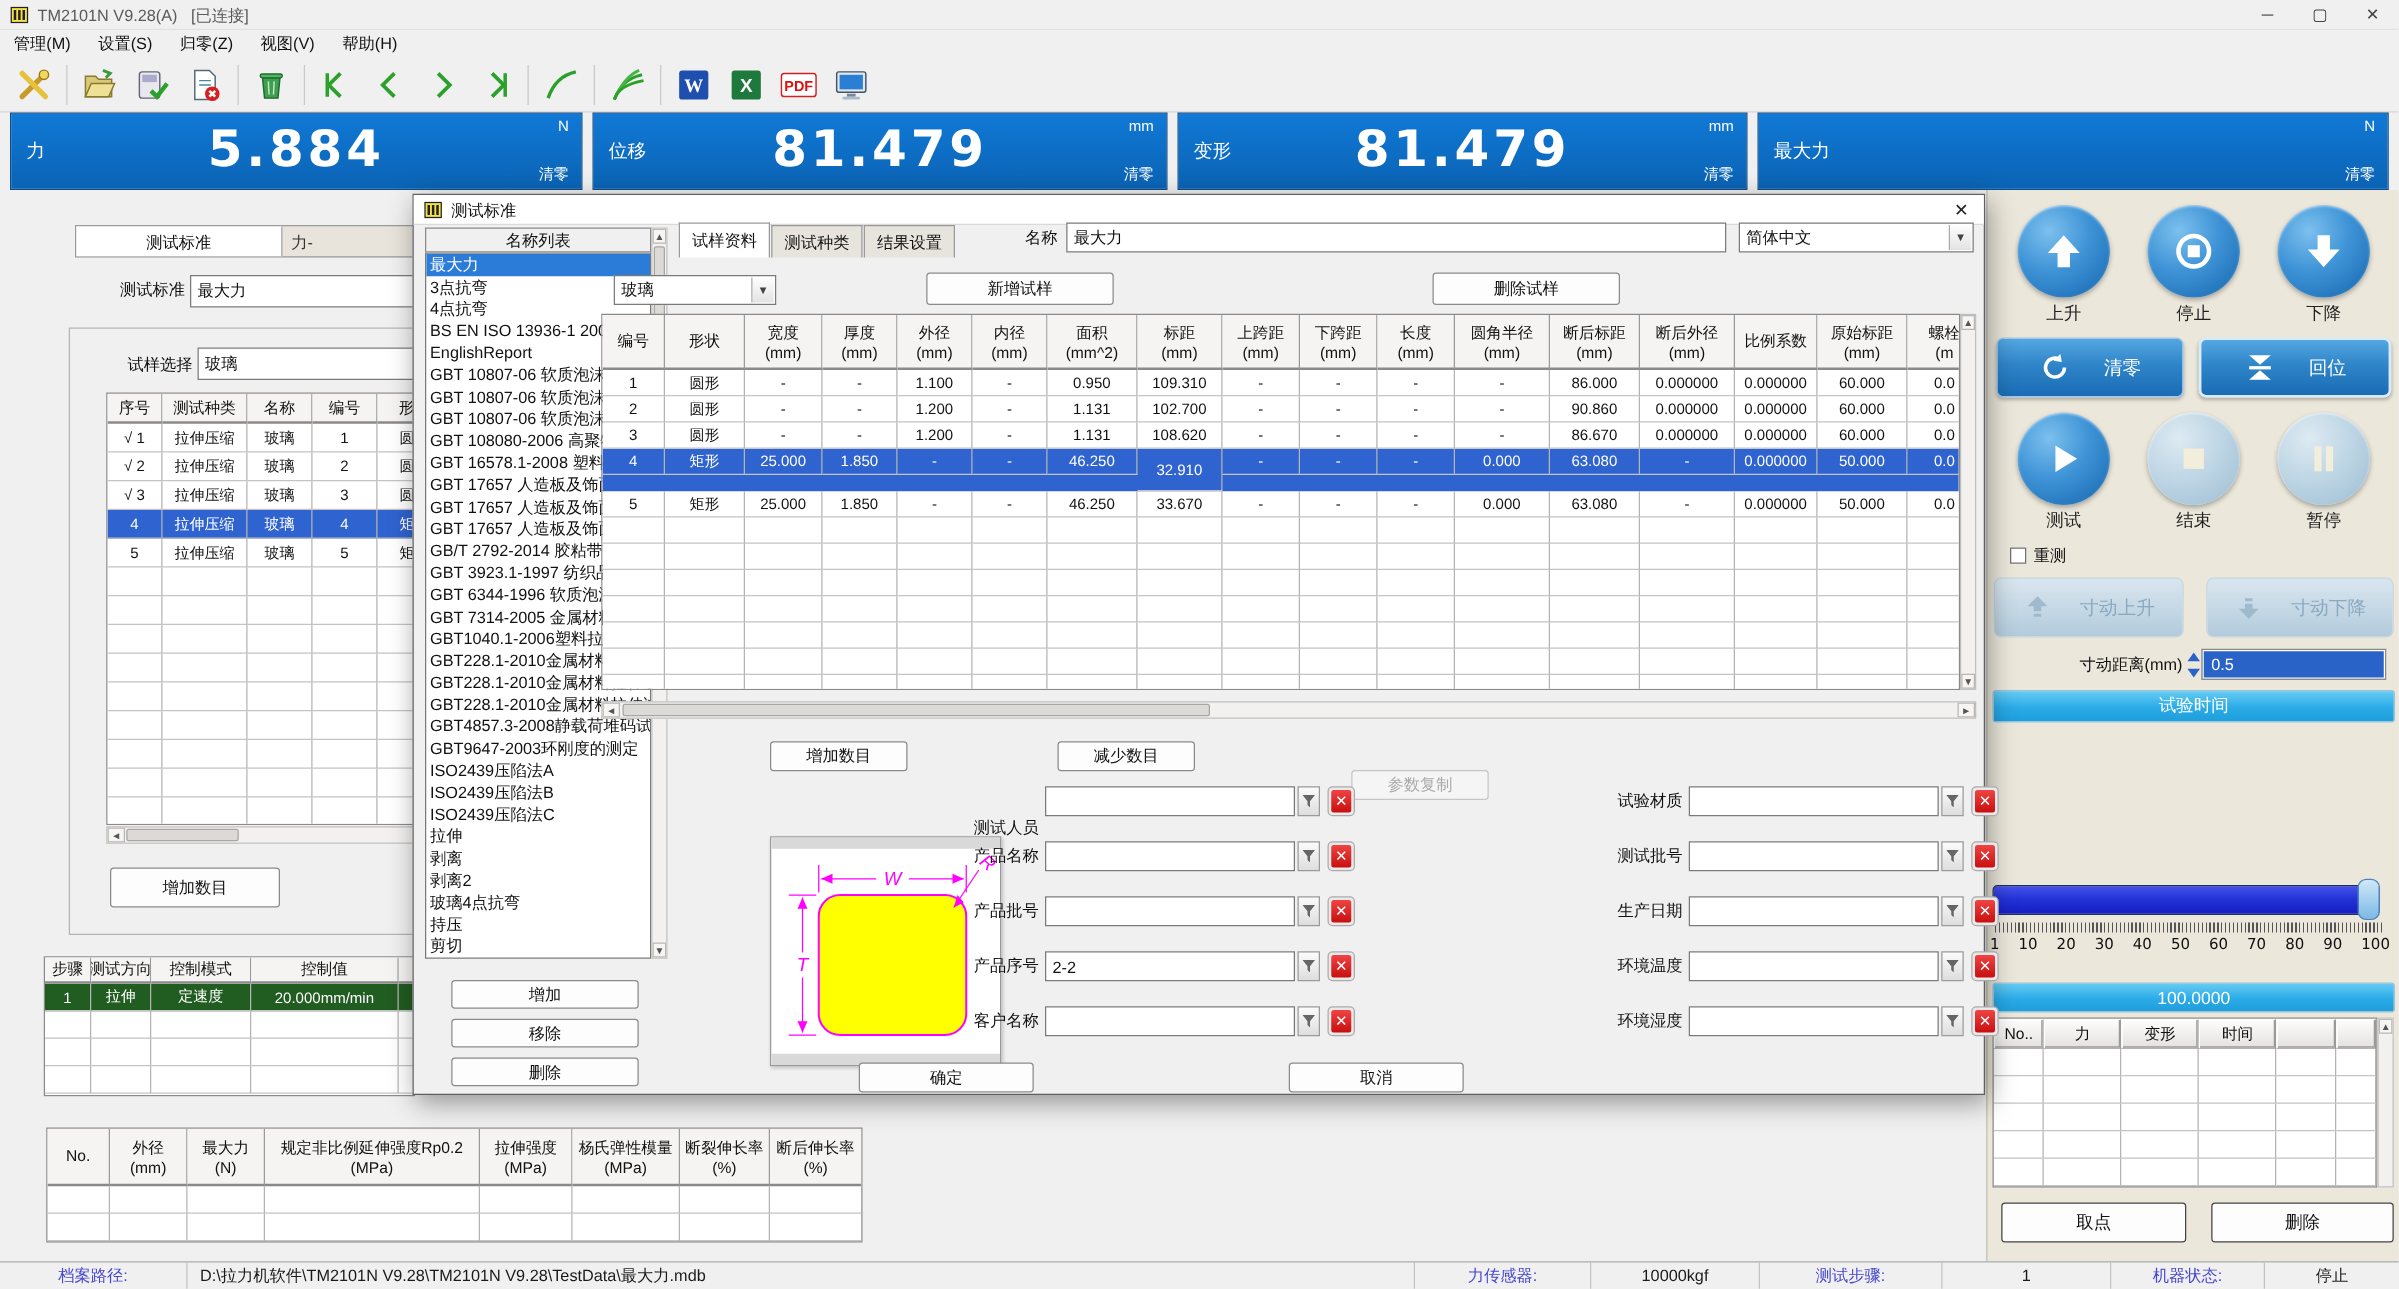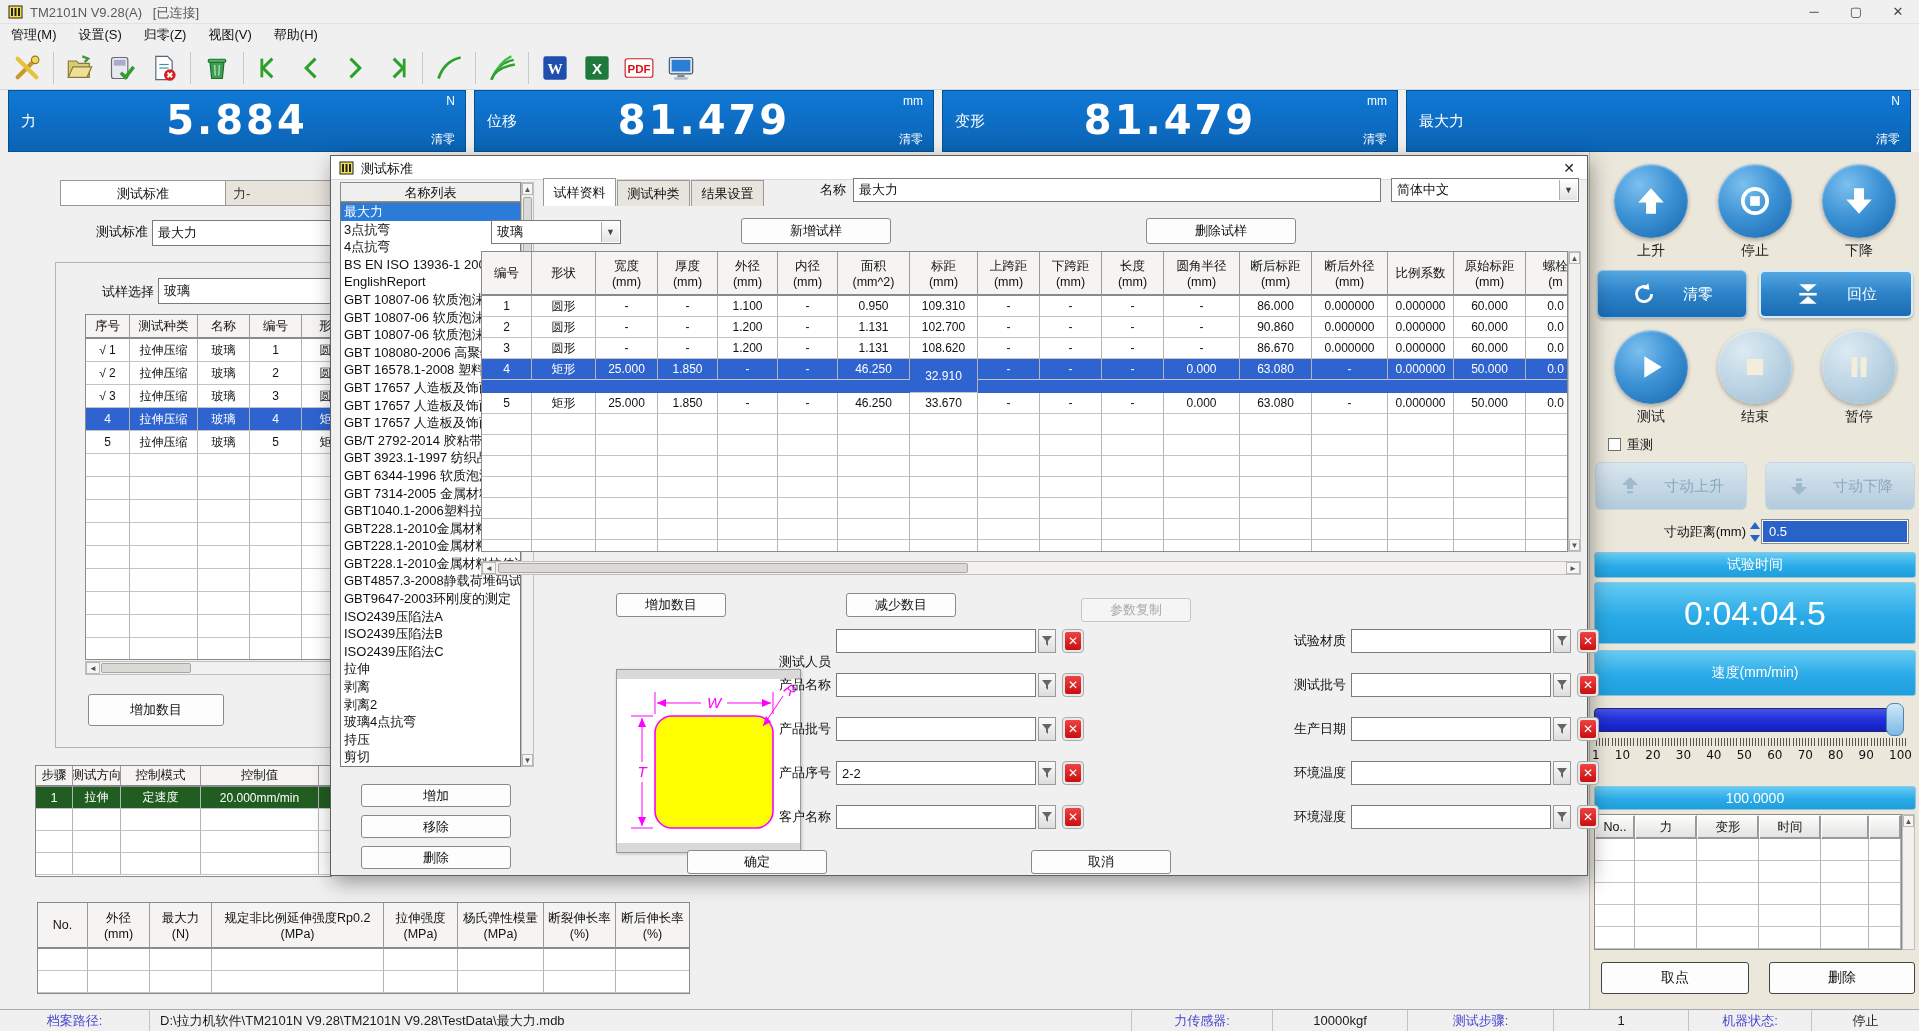--- a/index.html
+++ b/index.html
@@ -908,21 +908,21 @@
     <div class="arr" style="left:0;bottom:0;width:11px;height:12px;">▼</div>
   </div>
   <div class="sb" style="left:150px;top:405px;width:1100px;height:14px;">
     <div class="arr" style="left:0;top:0;width:14px;height:12px;">◄</div>
     <div class="thumb" style="left:16px;top:1px;width:470px;height:10px;"></div>
     <div class="arr" style="right:0;top:0;width:14px;height:12px;">►</div>
   </div>
 
   <div class="btn abs" style="left:285px;top:437px;width:110px;height:24px;">增加数目</div>
   <div class="btn abs" style="left:515px;top:437px;width:110px;height:24px;">减少数目</div>
-  <div class="btn abs disabled" style="left:750px;top:442px;width:110px;height:24px;">参数复制</div>
+  <div class="btn abs disabled" style="left:750px;top:460px;width:110px;height:24px;">参数复制</div>
 
   <div class="abs" style="left:285px;top:513px;width:185px;height:184px;border:1px solid #9a9a9a;background:#fff;box-shadow:1px 1px 3px rgba(0,0,0,.2);">
     <svg width="183" height="182" viewBox="0 0 183 182">
       <rect x="0" y="0" width="183" height="9" fill="#d9d9d9"></rect>
       <rect x="0" y="173" width="183" height="9" fill="#d9d9d9"></rect>
       <rect x="38" y="46" width="118" height="112" rx="17" fill="#ffff00" stroke="#ff00ff" stroke-width="1.6"></rect>
 
       <line x1="38" y1="22" x2="38" y2="44" stroke="#ff00ff"></line>
       <line x1="156" y1="22" x2="156" y2="44" stroke="#ff00ff"></line>
       <line x1="40" y1="33" x2="84" y2="33" stroke="#ff00ff"></line>
@@ -1134,23 +1134,21 @@
   <div class="fieldrow-label" style="left:51px;top:368px;width:105px;">寸动距离(mm)</div>
   <div class="abs" style="left:159px;top:368px;width:12px;height:24px;">
     <svg width="12" height="24" viewBox="0 0 12 24">
         <path d="M6 2 L11 9 H1 Z" fill="#2a63c8"></path>
         <path d="M6 22 L11 15 H1 Z" fill="#2a63c8"></path>
       </svg>
   </div>
   <div class="abs" style="left:172px;top:368px;width:146px;height:23px;background:#2a63c8;border:1px solid #fff;outline:1px solid #8a8a8a;color:#fff;line-height:21px;padding-left:6px;">0.5</div>
 
   <div class="cyanbar" style="left:4px;top:400px;width:322px;height:26px;font-size:14px;">试验时间</div>
-  <div class="cyanbar" style="left:4px;top:430px;width:322px;height:62px;font-size:34px;">0:04:04.5</div>
-
-  <div class="cyanbar" style="left:4px;top:498px;width:322px;height:46px;font-size:14px;">速度(mm/min)</div>
+
 
   <div class="abs" style="left:4px;top:556px;width:310px;height:24px;border-radius:4px;border:1px solid #222a66;background:linear-gradient(#4553ea 0%, #2433d8 45%, #141ec2 100%);"></div>
   <div class="abs" style="left:296px;top:551px;width:18px;height:33px;border-radius:7px;border:1px solid #4a85b8;background:linear-gradient(#cfe7f8,#7db9e4);"></div>
   <div class="abs" style="left:6px;top:586px;width:312px;height:8px;background:repeating-linear-gradient(to right,#555 0 1px,transparent 1px 3.12px);"></div>
   <div id="scale-labels" class="abs" style="left:2px;top:596px;width:320px;display:flex;justify-content:space-between;font-family:'DejaVu Sans',sans-serif;font-size:12px;color:#111;">
       <span>1</span>
       <span>10</span>
       <span>20</span>
       <span>30</span>
       <span>40</span>

